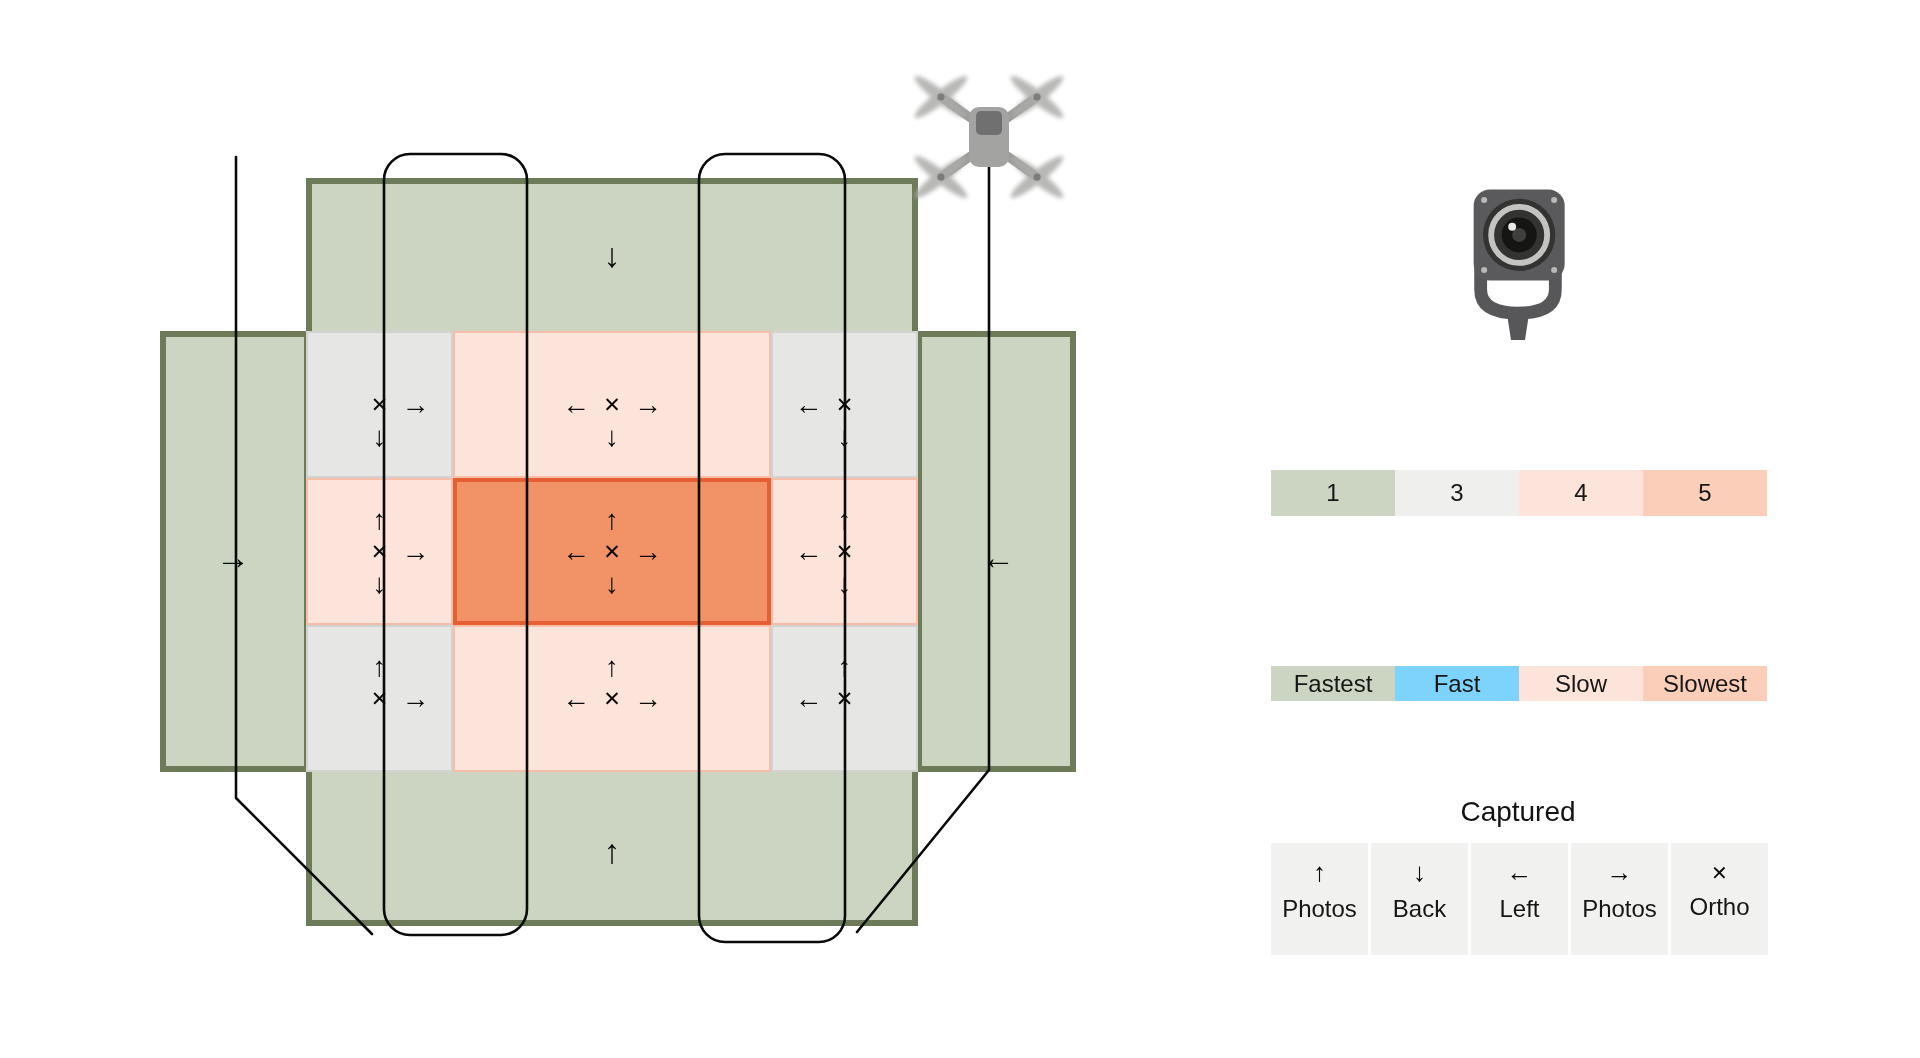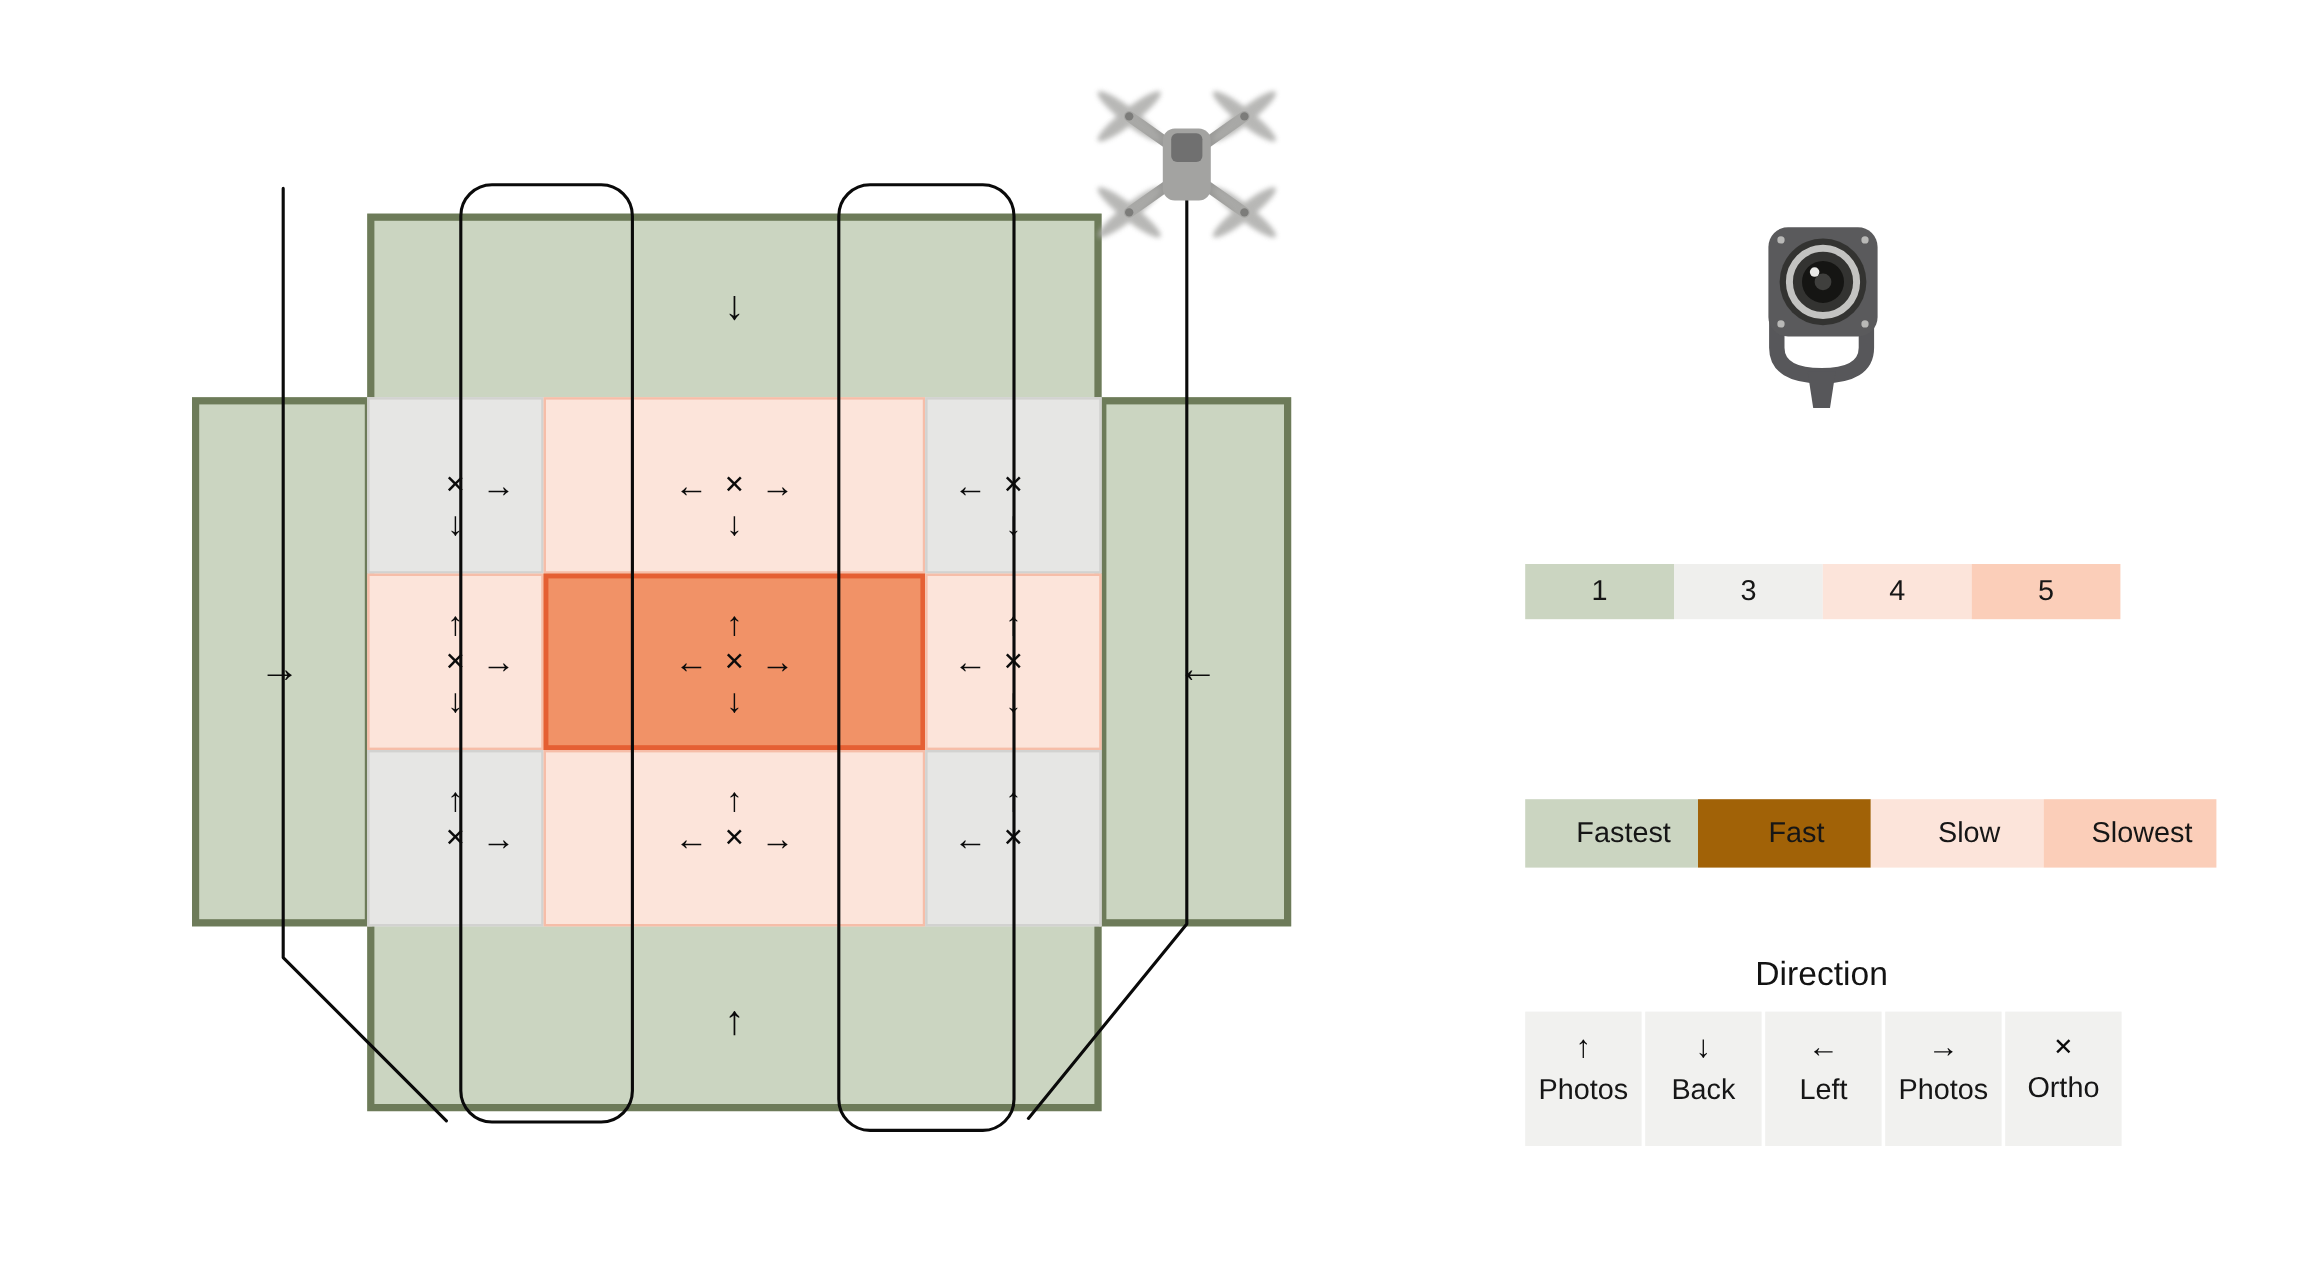--- a/index.html
+++ b/index.html
@@ -30,21 +30,21 @@
   .outer-arrow{position:absolute;width:44px;text-align:center;font-size:34px;font-weight:bold;
                color:#0b0b0b;line-height:1;z-index:5;}
 
   
   .section-title{position:absolute;left:1268px;width:500px;text-align:center;font-size:28px;
                  font-weight:500;color:#131313;}
   .camera-svg{position:absolute;left:1448px;top:180px;z-index:3;}
   .swatch-row{position:absolute;left:1271px;display:flex;z-index:3;}
   .swatch{width:124px;display:flex;align-items:center;justify-content:center;font-size:24px;color:#161616;}
   .photos-row .swatch{height:46px;}
-  .speed-row .swatch{height:57px;padding-left:20px;}
+  .speed-row .swatch{height:35px;}
   .direction-row{position:absolute;left:1271px;display:flex;gap:3px;z-index:3;}
   .dir-box{width:97px;height:112px;background:#f1f1ef;display:flex;flex-direction:column;align-items:center;box-sizing:border-box;}
   .dir-glyph{margin-top:16px;font-size:26px;font-weight:bold;line-height:1;color:#0b0b0b;}
   .dir-glyph.ortho{font-size:20px;margin-top:20px;}
   .dir-label{margin-top:10px;font-size:24px;color:#161616;}
 </style>
 </head>
 <body>
 
 <div class="stage">
@@ -196,26 +196,26 @@
 
   <div class="swatch-row photos-row" style="top:470px">
       <div class="swatch" style="background: rgb(203, 213, 193);">1</div>
       <div class="swatch" style="background: rgb(239, 239, 237);">3</div>
       <div class="swatch" style="background: rgb(252, 228, 218);">4</div>
       <div class="swatch" style="background: rgb(251, 206, 185);">5</div>
     </div>
 
   <div class="swatch-row speed-row" style="top:666px">
       <div class="swatch" style="background: rgb(203, 213, 193);">Fastest</div>
-      <div class="swatch" style="background: #a16207;">Fast</div>
+      <div class="swatch" style="background: #7dd3fc;">Fast</div>
       <div class="swatch" style="background: rgb(252, 228, 218);">Slow</div>
       <div class="swatch" style="background: rgb(251, 206, 185); text-align: center;">Slowest</div>
     </div>
 
-  <div class="section-title" style="top:796px">Direction</div>
+  <div class="section-title" style="top:796px">Captured</div>
   <div class="direction-row" style="top:843px">
       <div class="dir-box">
         <div class="dir-glyph">↑</div>
         <div class="dir-label">Photos</div>
       </div>
       <div class="dir-box">
         <div class="dir-glyph">↓</div>
         <div class="dir-label">Back</div>
       </div>
       <div class="dir-box">

